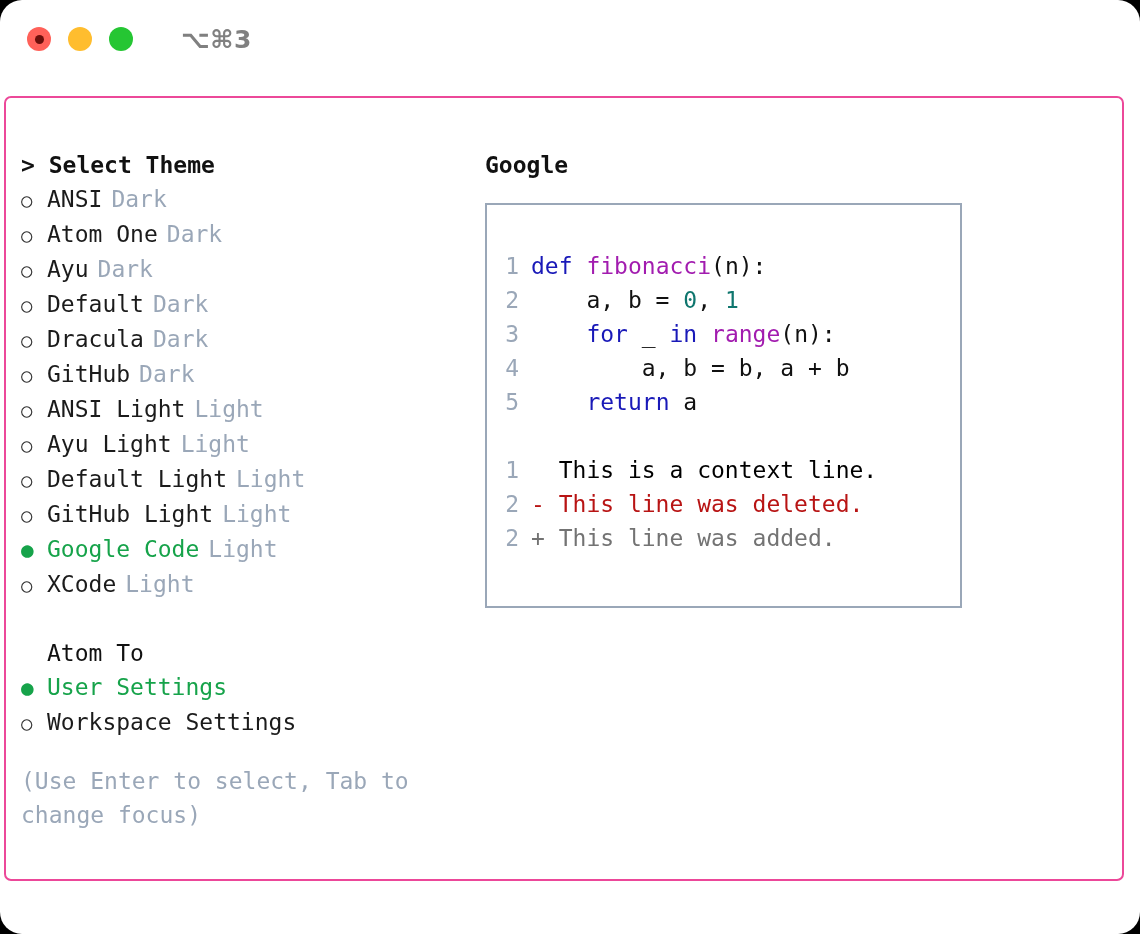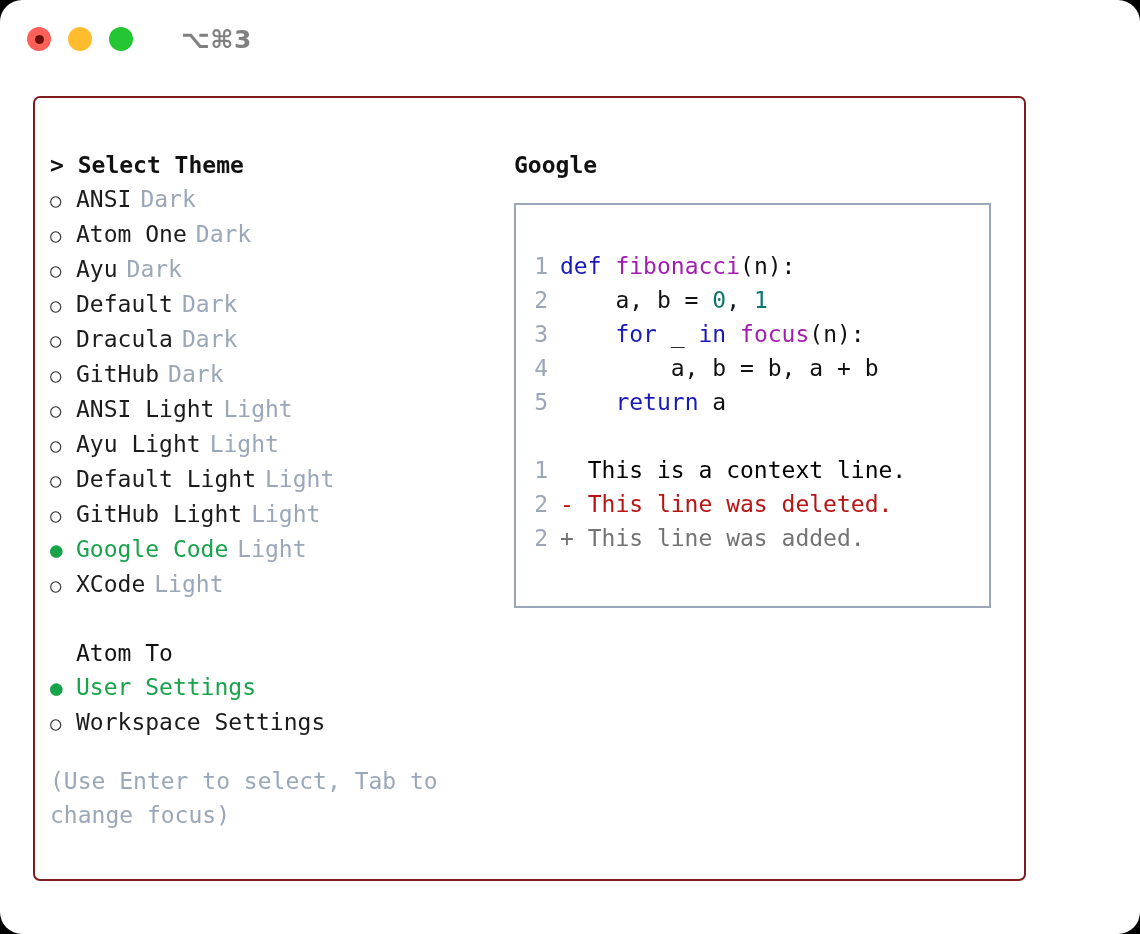--- a/index.html
+++ b/index.html
@@ -59,25 +59,25 @@
     font-size: 25px;
     font-weight: 700;
     color: #808080;
     letter-spacing: 0.5px;
     font-family: "DejaVu Sans", "Liberation Sans", sans-serif;
   }
 
   
   .frame {
     position: absolute;
-    left: 33px;
+    left: 4px;
     top: 96px;
-    width: 993px;
+    width: 1120px;
     height: 785px;
-    border: 2px solid #7f1d1d;
+    border: 2px solid #ec4899;
     border-radius: 7px;
     background: #ffffff;
   }
 
   .columns {
     position: absolute;
     left: 0; top: 0;
     width: 100%; height: 100%;
   }
 
@@ -223,21 +223,21 @@
         <div class="hint">(Use Enter to select, Tab to change focus)</div>
       </div>
 
       <div class="right-col">
         <div class="preview-title">Google</div>
 
         <div class="preview-box">
           <div id="code-block">
               <div class="code-line"><span class="lineno">1</span><span class="code-body"><span class="tok-kw">def</span><span class="tok-txt"> </span><span class="tok-fn">fibonacci</span><span class="tok-txt">(n):</span></span></div>
               <div class="code-line"><span class="lineno">2</span><span class="code-body"><span class="tok-txt">    a, b = </span><span class="tok-num">0</span><span class="tok-txt">, </span><span class="tok-num">1</span></span></div>
-              <div class="code-line"><span class="lineno">3</span><span class="code-body"><span class="tok-txt">    </span><span class="tok-kw">for</span><span class="tok-txt"> _ </span><span class="tok-kw">in</span><span class="tok-txt"> </span><span class="tok-fn">focus</span><span class="tok-txt">(n):</span></span></div>
+              <div class="code-line"><span class="lineno">3</span><span class="code-body"><span class="tok-txt">    </span><span class="tok-kw">for</span><span class="tok-txt"> _ </span><span class="tok-kw">in</span><span class="tok-txt"> </span><span class="tok-fn">range</span><span class="tok-txt">(n):</span></span></div>
               <div class="code-line"><span class="lineno">4</span><span class="code-body"><span class="tok-txt">        a, b = b, a + b</span></span></div>
               <div class="code-line"><span class="lineno">5</span><span class="code-body"><span class="tok-txt">    </span><span class="tok-kw">return</span><span class="tok-txt"> a</span></span></div>
             </div>
           <div class="diff-gap"></div>
           <div id="diff-block">
               <div class="code-line"><span class="lineno">1</span><span class="diff-ctx">  This is a context line.</span></div>
               <div class="code-line"><span class="lineno">2</span><span class="diff-del">- This line was deleted.</span></div>
               <div class="code-line"><span class="lineno">2</span><span class="diff-add">+ This line was added.</span></div>
             </div>
         </div>

